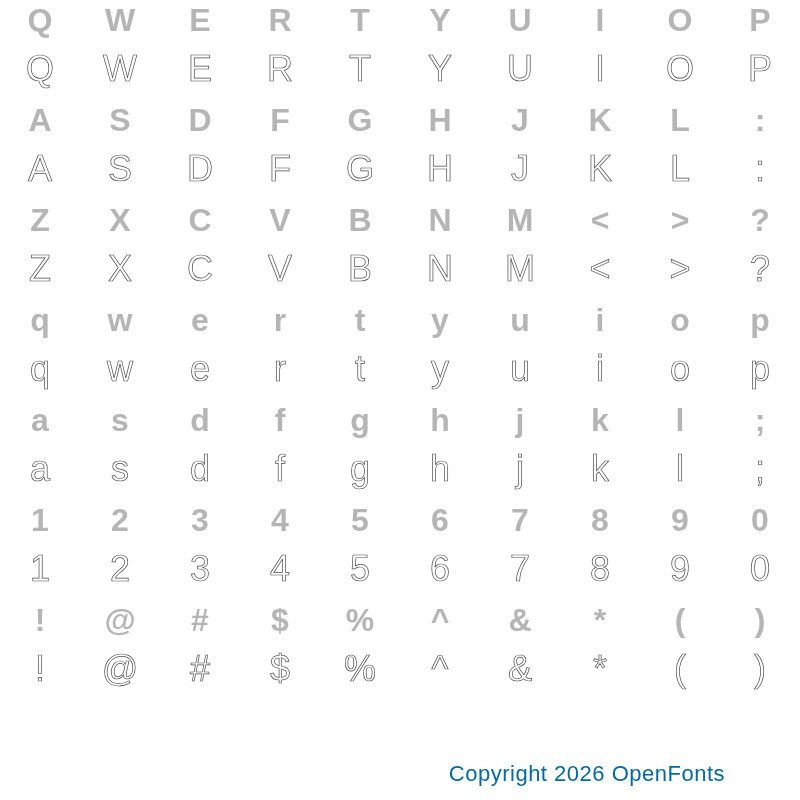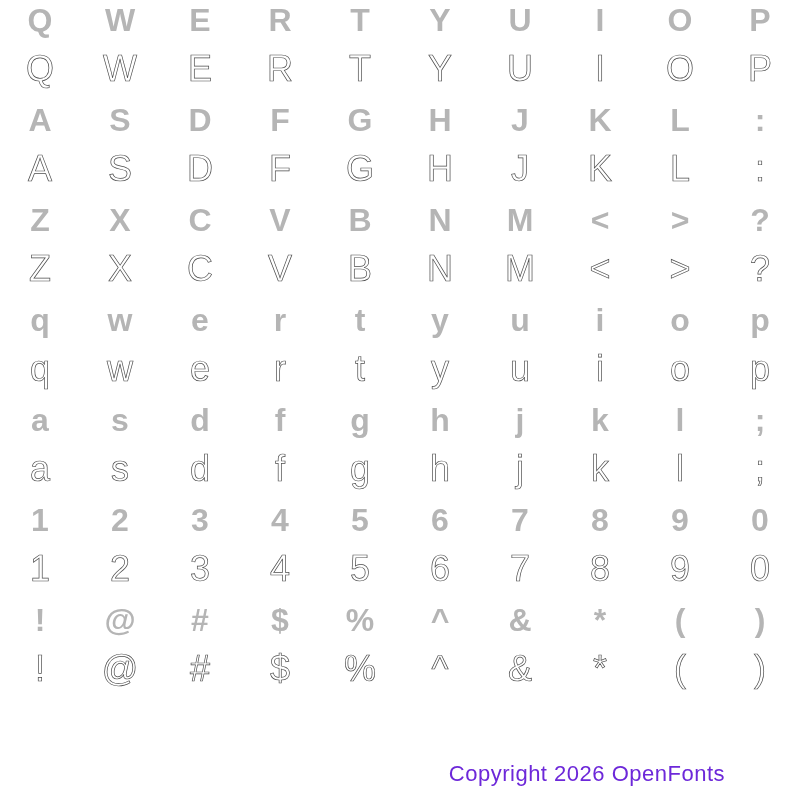--- a/index.html
+++ b/index.html
@@ -45,21 +45,21 @@
     font-weight: 400;
     color: transparent;
     -webkit-text-stroke: 0.7px #4f4f4f;
     transform: translateY(-6px);
   }
   .copyright {
     position: absolute;
     top: 761px;
     right: 75px;
     font-size: 22px;
-    color: #6d28d9;
+    color: #0369a1;
     letter-spacing: 0.5px;
   }
 </style>
 </head>
 <body>
 
 <div class="sheet">
   <div class="glyph-grid">
 
     <div class="row ref">

